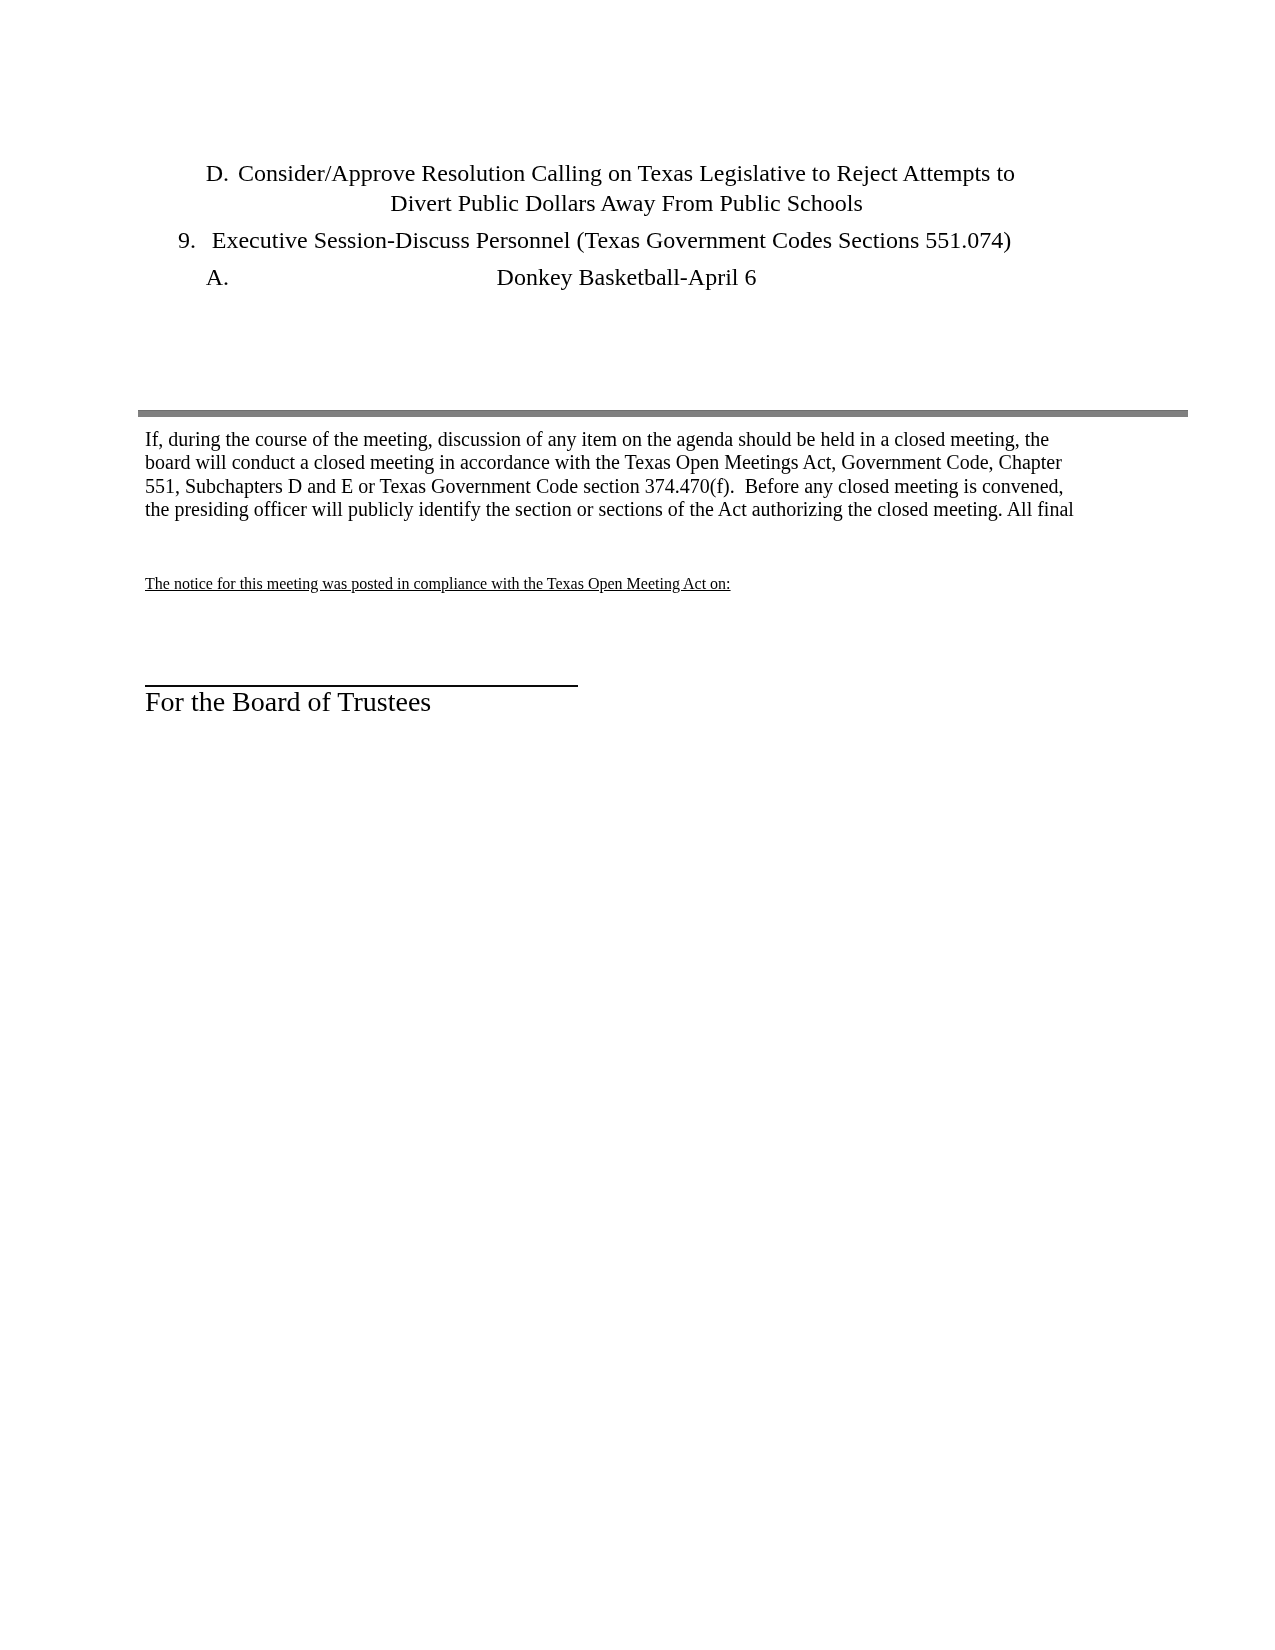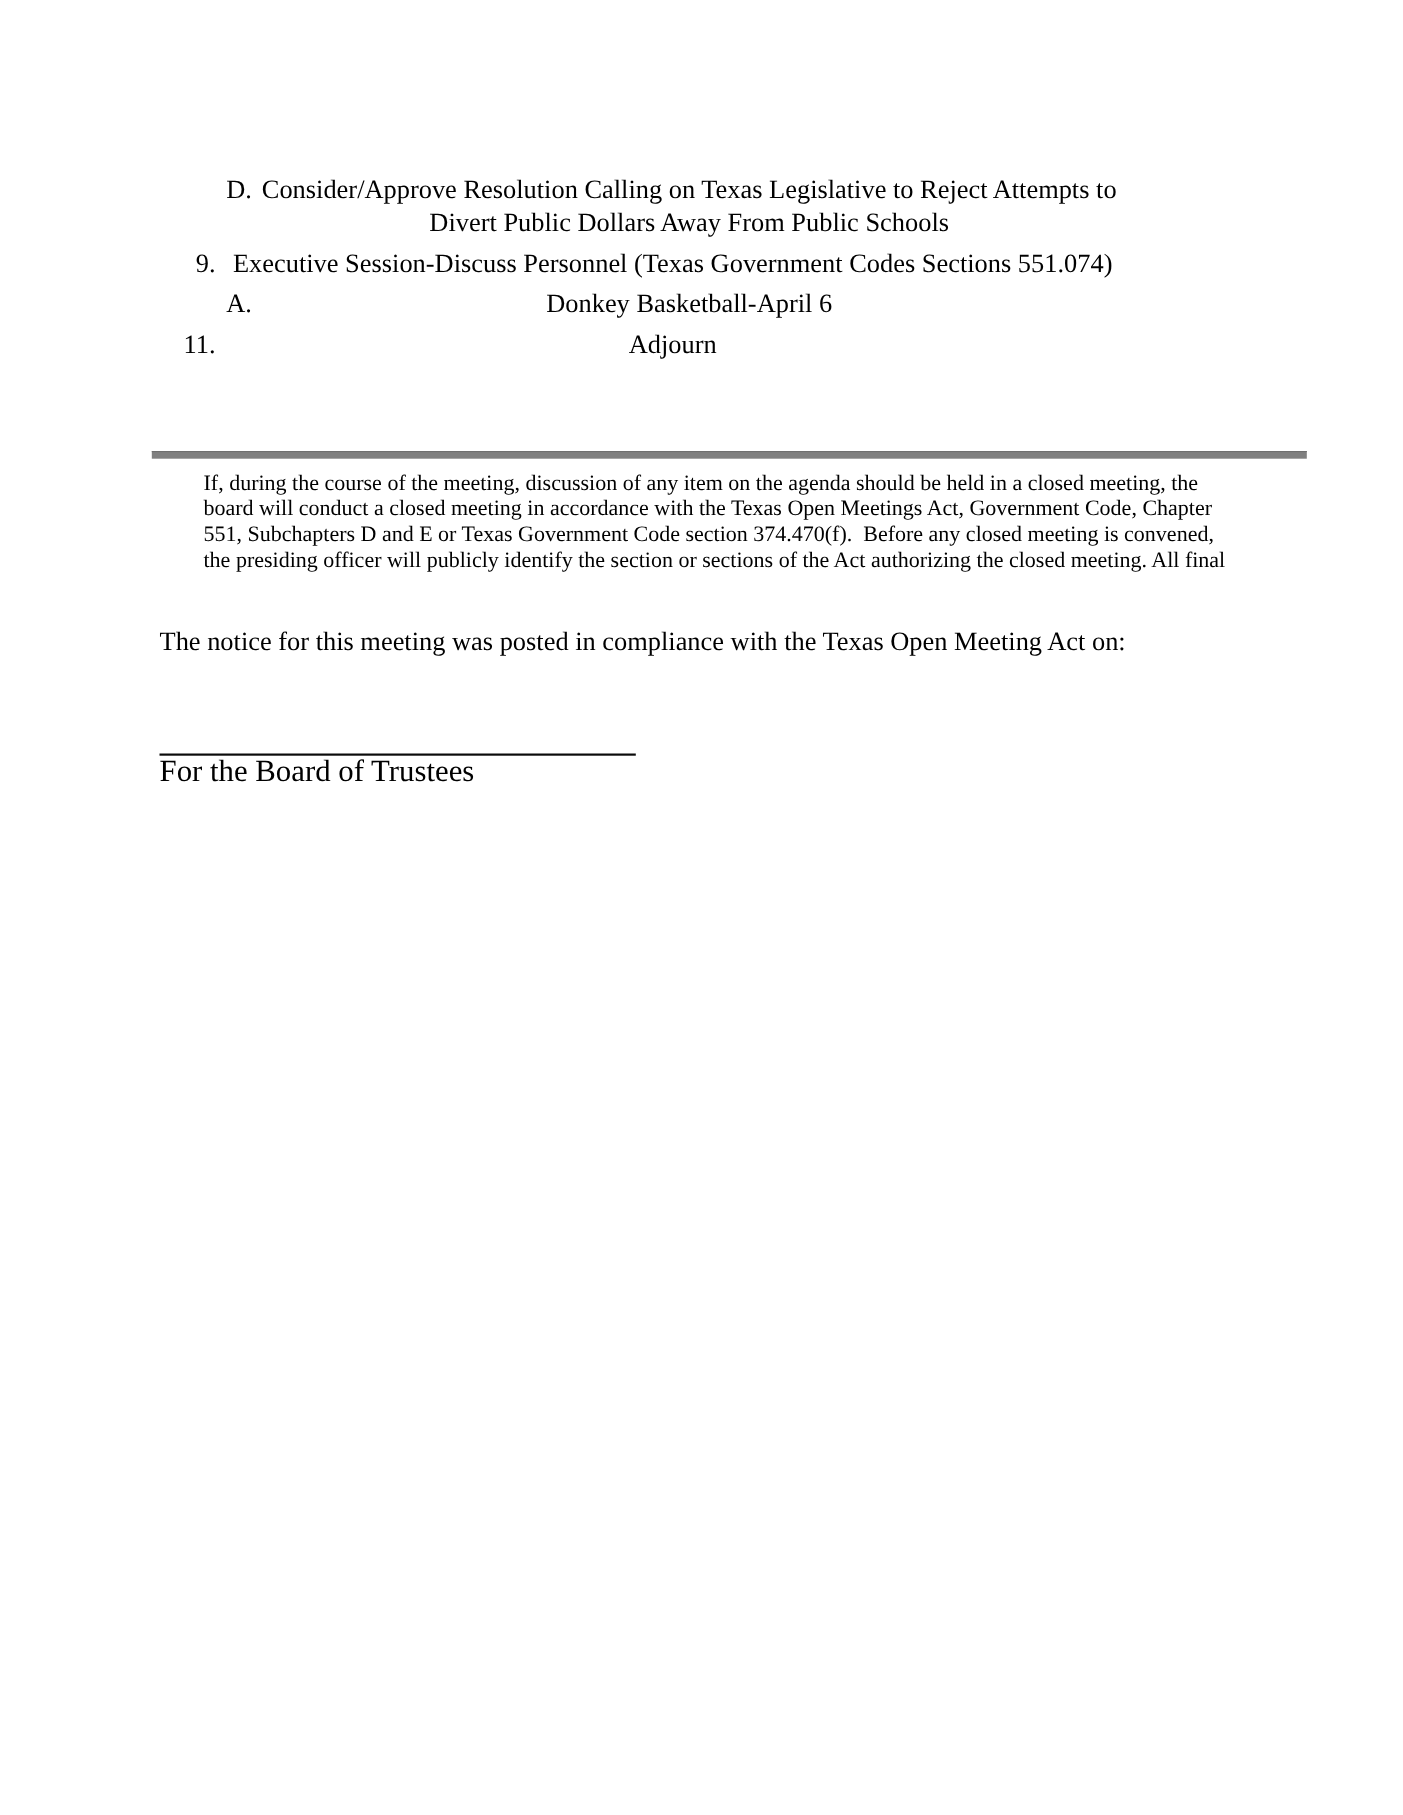--- a/index.html
+++ b/index.html
@@ -50,31 +50,32 @@
   }
 
   
   .legal {
     position: absolute;
     left: 145px;
     top: 428px;
     font-size: 20px;
     line-height: 23.4px;
   }
-  .legal .pline { white-space: pre; margin-left: 40px; }
+  .legal .pline { white-space: pre; }
   .legal em { font-style: italic; }
 
   
   .posting {
     position: absolute;
     left: 145px;
     top: 570px;
-    font-size: 24px;
+    font-size: 16px;
     line-height: 28px;
     white-space: pre;
+    text-decoration: underline;
   }
 
   
   .sig-line {
     position: absolute;
     left: 145px;
     top: 671px;
     width: 433px;
     height: 14px;
     border-bottom: 2px solid #0a0a0a;
@@ -110,26 +111,20 @@
     </div>
 
 
     <div class="agenda-row lv2">
       <div class="num">A.</div>
       <div class="text">
         <div class="line">Donkey Basketball-April 6</div>
       </div>
     </div>
 
-    <div class="agenda-row lv1">
-      <div class="num">11.</div>
-      <div class="text">
-        <div class="line">Adjourn</div>
-      </div>
-    </div>
 
   </div>
 
   <div class="divider" style="background: rgb(128, 128, 128);"></div>
 
   <div class="legal">
     <div class="pline">If, during the course of the meeting, discussion of any item on the agenda should be held in a closed meeting, the</div>
     <div class="pline">board will conduct a closed meeting in accordance with the Texas Open Meetings Act, Government Code, Chapter</div>
     <div class="pline">551, Subchapters D and E or Texas Government Code section 374.470(f).  Before any closed meeting is convened,</div>
     <div class="pline">the presiding officer will publicly identify the section or sections of the Act authorizing the closed meeting. All final</div>

